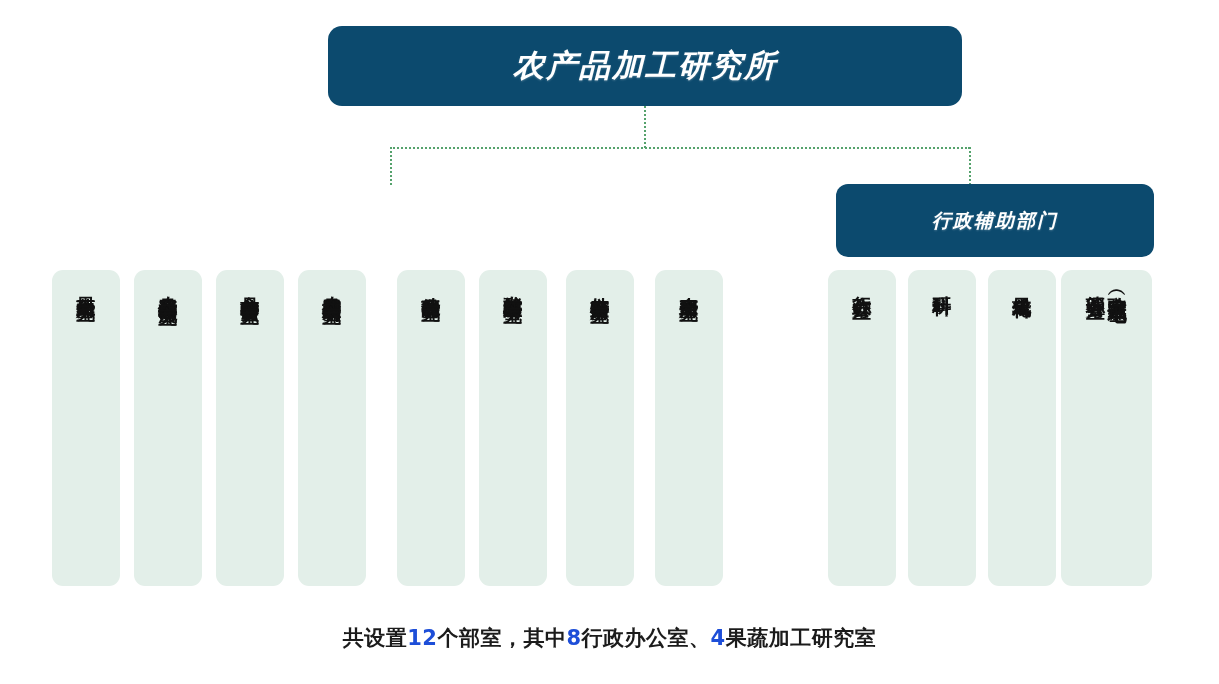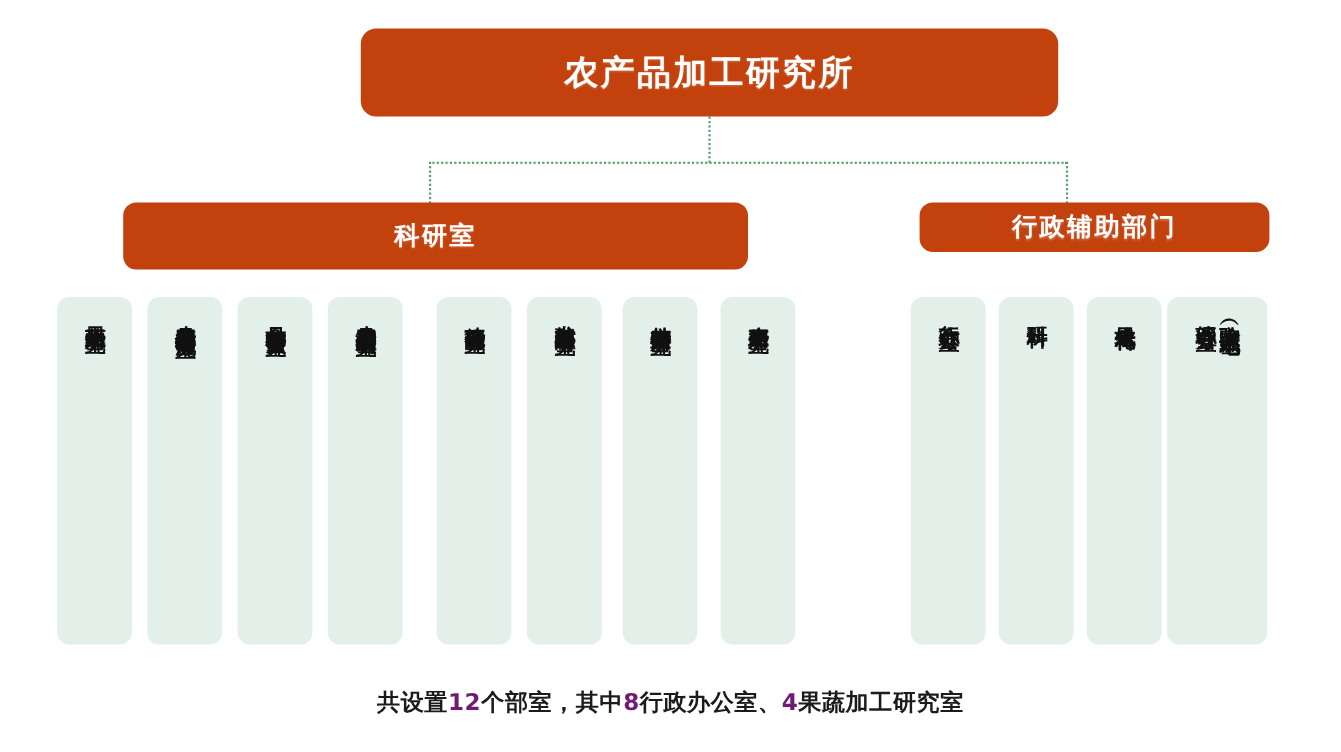--- a/index.html
+++ b/index.html
@@ -34,45 +34,46 @@
     border-left: 2px dotted #55a26c;
   }
   .conn-h {
     height: 0;
     border-top: 2px dotted #55a26c;
   }
 
   
   .node-green {
     position: absolute;
-    background: #c2410c;
+    background: #0c4a6e;
     border-radius: 12px;
     color: #ffffff;
     display: flex;
     align-items: center;
     justify-content: center;
     font-weight: bold;
     letter-spacing: 2px;
     text-shadow: 0 1px 2px rgba(255,255,255,0.25);
+    font-style: italic;
   }
   #root-node {
     left: 328px; top: 26px;
     width: 634px; height: 80px;
     font-size: 31px;
     border-radius: 14px;
   }
   #branch-research {
     left: 112px; top: 184px;
     width: 568px; height: 61px;
     font-size: 23px;
   }
   #branch-admin {
     left: 836px; top: 184px;
-    width: 318px; height: 45px;
-    font-size: 23px;
+    width: 318px; height: 73px;
+    font-size: 19px;
   }
 
   
   .leaf {
     position: absolute;
     top: 270px;
     height: 316px;
     background: #e3efe9;
     border-radius: 11px;
     overflow: hidden;
@@ -99,37 +100,36 @@
   #caption {
     position: absolute;
     left: 0; top: 624px;
     width: 1219px;
     text-align: center;
     font-size: 21px;
     font-weight: bold;
     color: #1b1b1b;
     letter-spacing: 0.5px;
   }
-  #caption .num { color: #701a75; }
+  #caption .num { color: #1d4ed8; }
 </style>
 </head>
 <body>
 
 <div id="chart-root">
 
   <div class="connector-layer">
     <div class="conn-v" style="left:644px; top:106px; height:42px;"></div>
     <div class="conn-h" style="left:390px; top:147px; width:580px;"></div>
     <div class="conn-v" style="left:390px; top:147px; height:38px;"></div>
     <div class="conn-v" style="left:969px; top:147px; height:38px;"></div>
   </div>
 
   <div class="node-green" id="root-node">农产品加工研究所</div>
 
-  <div class="node-green" id="branch-research">科研室</div>
   <div class="node-green" id="branch-admin">行政辅助部门</div>
 
   <div class="leaf narrow" style="left:52px;">
     <span class="leaf-text">果蔬加工研究室</span>
   </div>
   <div class="leaf narrow" style="left:134px;">
     <span class="leaf-text">农产品保鲜与物流研究室</span>
   </div>
   <div class="leaf narrow" style="left:216px;">
     <span class="leaf-text">食品营养与安全研究室</span>

